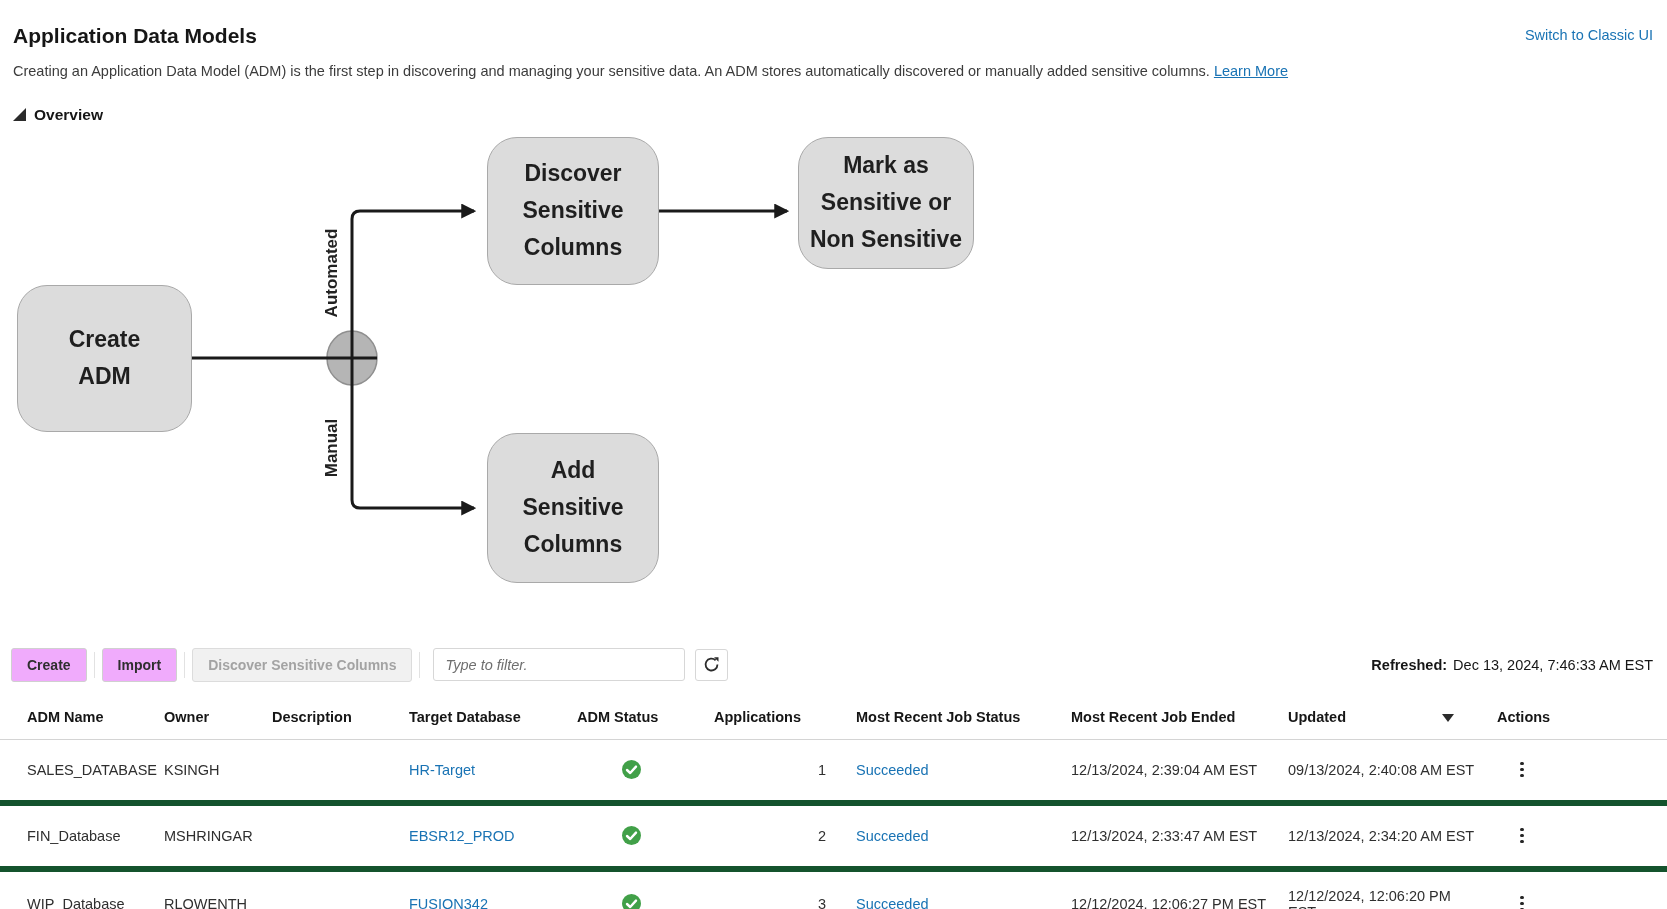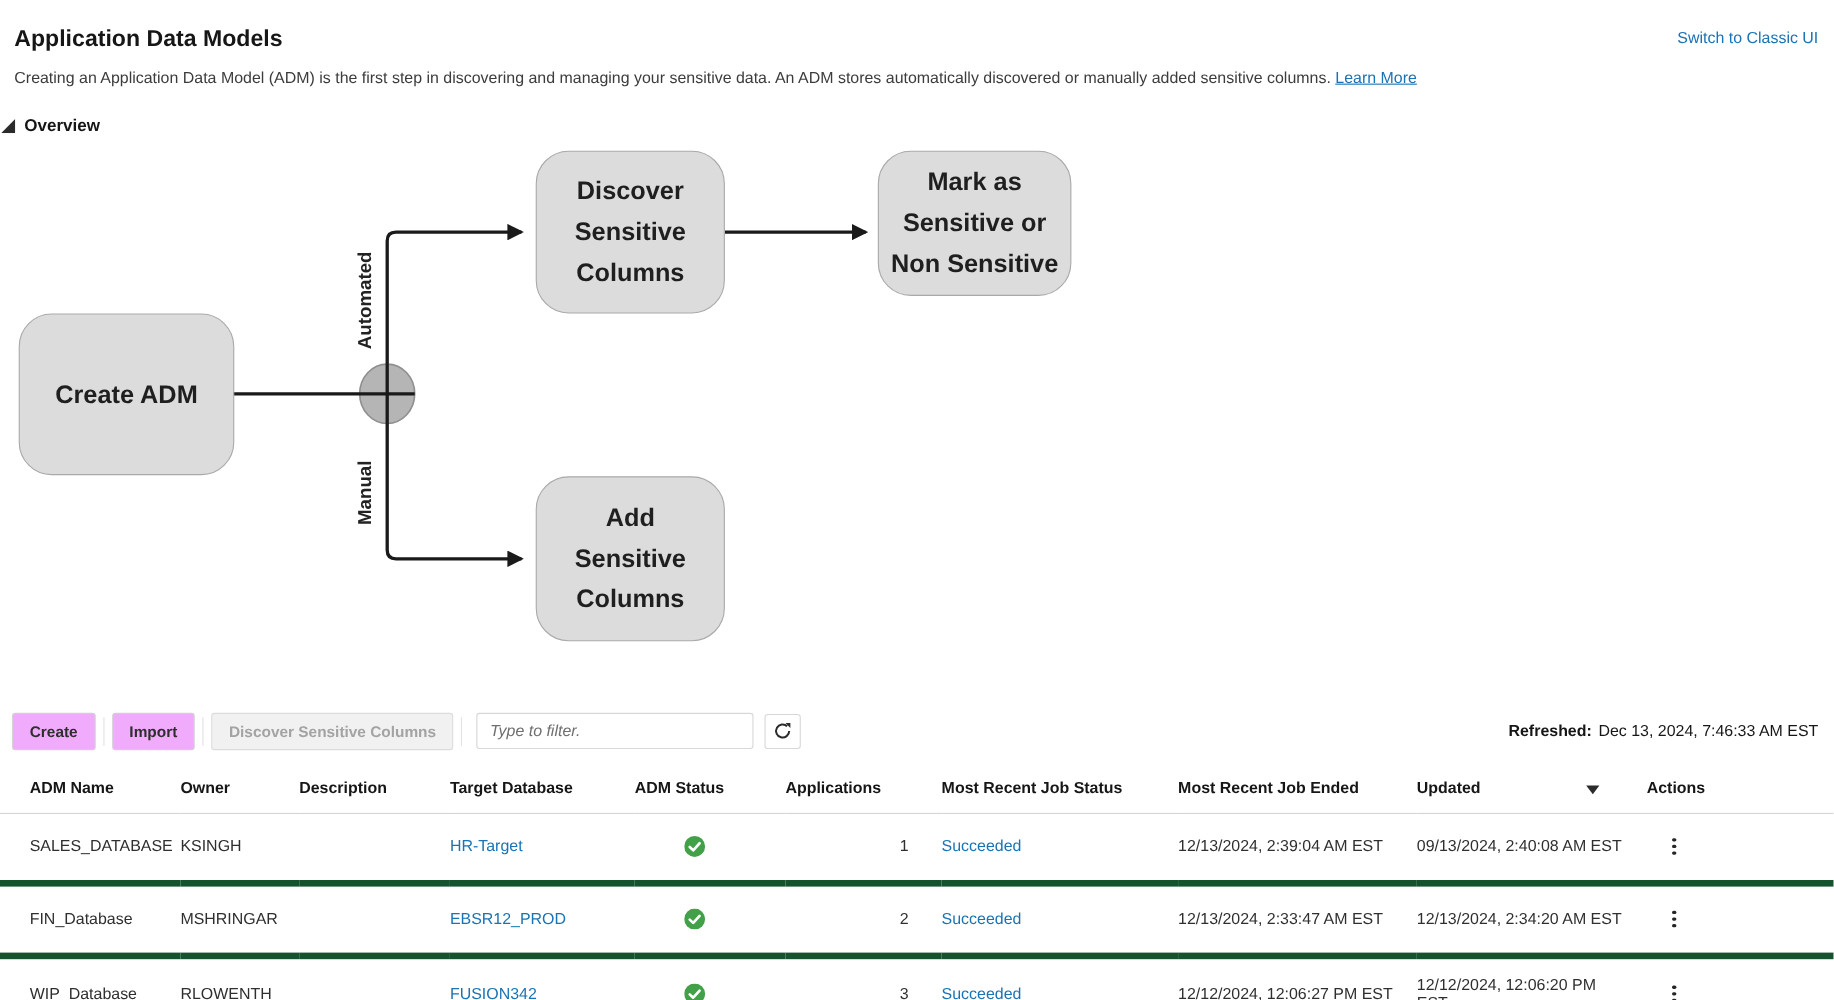--- a/index.html
+++ b/index.html
@@ -11,36 +11,36 @@
   }
   a { text-decoration:none; }
 
   
   .topbar { display:flex; justify-content:space-between; align-items:flex-start; padding:24px 14px 0 13px; }
   .page-title { font-size:21px; font-weight:bold; color:#161616; }
   .switch-link { color:#1973b4; font-size:14.5px; margin-top:3px; cursor:pointer;margin-left:16px; }
   .desc { padding:14px 13px 0 13px; color:#3c3c3c; line-height:1.35; }
   .desc a.learn { color:#1973b4; text-decoration:underline; cursor:pointer; }
 
-  .overview-hdr { display:flex; align-items:center; gap:8px; padding:24px 13px 0 1px; cursor:pointer; }
+  .overview-hdr { display:flex; align-items:center; gap:8px; padding:24px 13px 0 13px; cursor:pointer; }
   .tri-expanded {
     width:13px; height:13px; background:#2b2b2b;
     clip-path:polygon(100% 0, 100% 100%, 0 100%);
   }
   .overview-label { font-weight:bold; font-size:15.5px; color:#161616; }
 
   
   .diagram { position:relative; height:492px; margin-top:6px; }
   .diagram svg.wires { position:absolute; left:0; top:0; }
   .dbox {
     position:absolute; display:flex; align-items:center; justify-content:center;
     text-align:center; background:#dcdcdc; border:1px solid #a9a9a9; border-radius:30px;
     font-weight:bold; font-size:23px; color:#1f1f1f; line-height:1.6;
   }
-  .dbox.create   { left:17px;  top:155px; width:196px; height:147px; padding:0 30px; }
+  .dbox.create   { left:17px;  top:155px; width:175px; height:147px; padding:0 30px; }
   .dbox.discover { left:487px; top:7px;   width:172px; height:148px; padding:0 24px; }
   .dbox.mark     { left:798px; top:7px;   width:176px; height:132px; padding:0 5px; }
   .dbox.add      { left:487px; top:303px; width:172px; height:150px; padding:0 28px; }
   .edge-label {
     position:absolute; width:130px; height:24px; text-align:center;
     transform:rotate(-90deg); transform-origin:center;
     font-weight:600; font-size:17px; color:#222;
   }
   .edge-label.automated { left:269px; top:131px; }
   .edge-label.manual    { left:269px; top:306px; }

